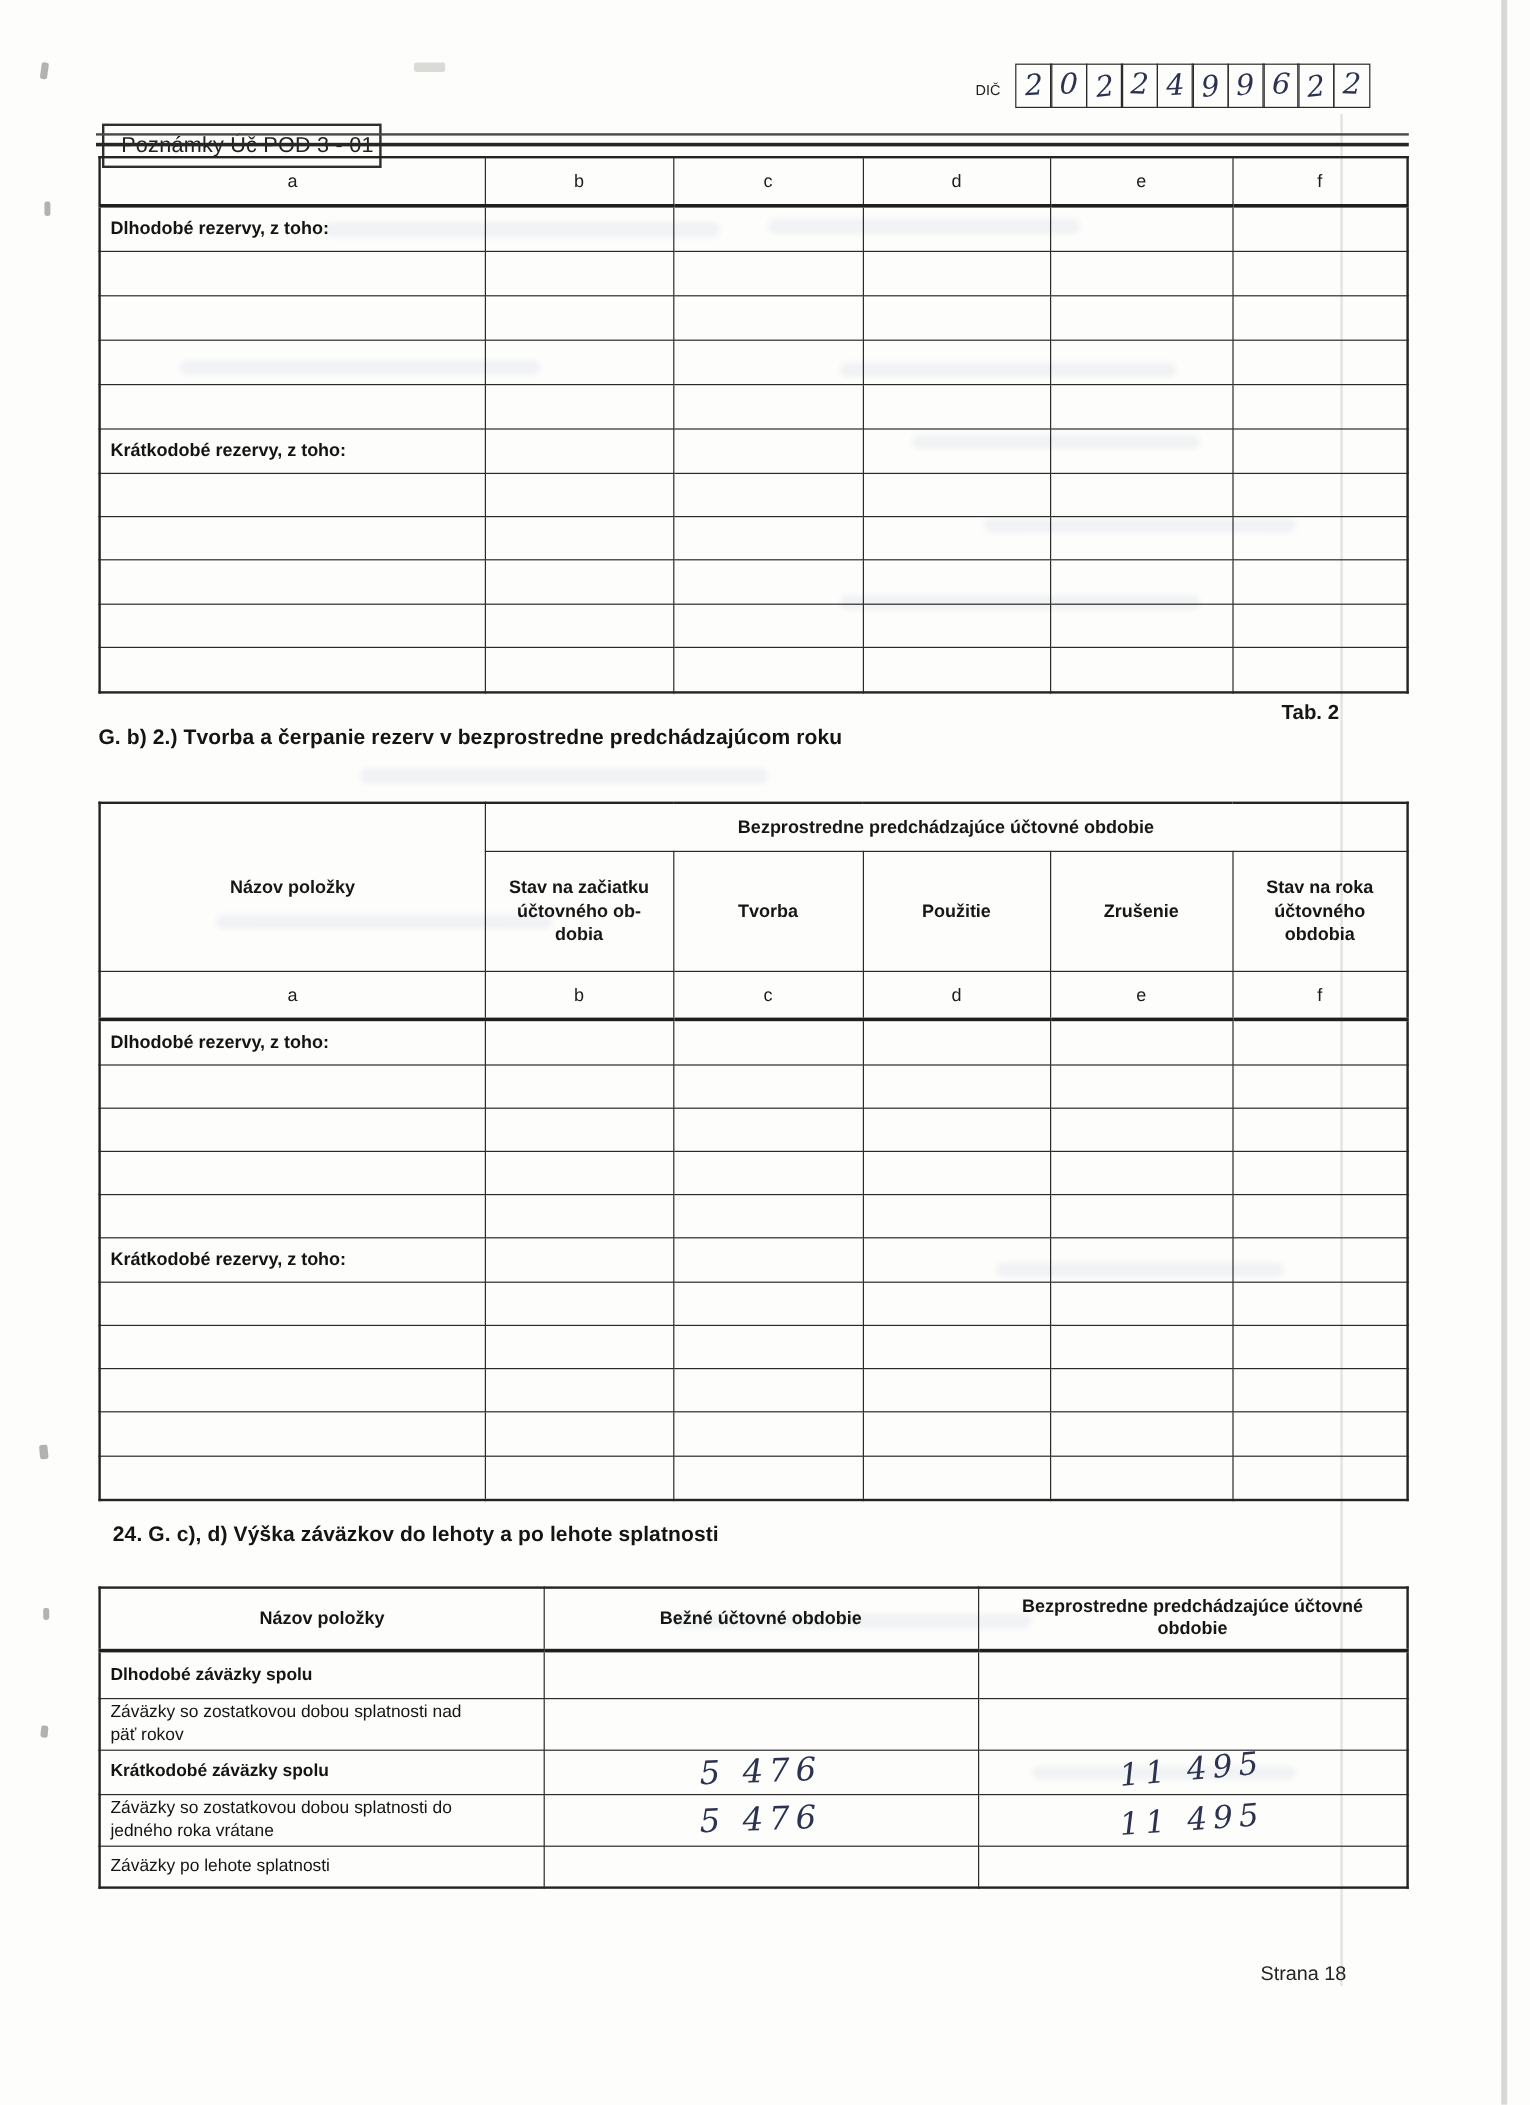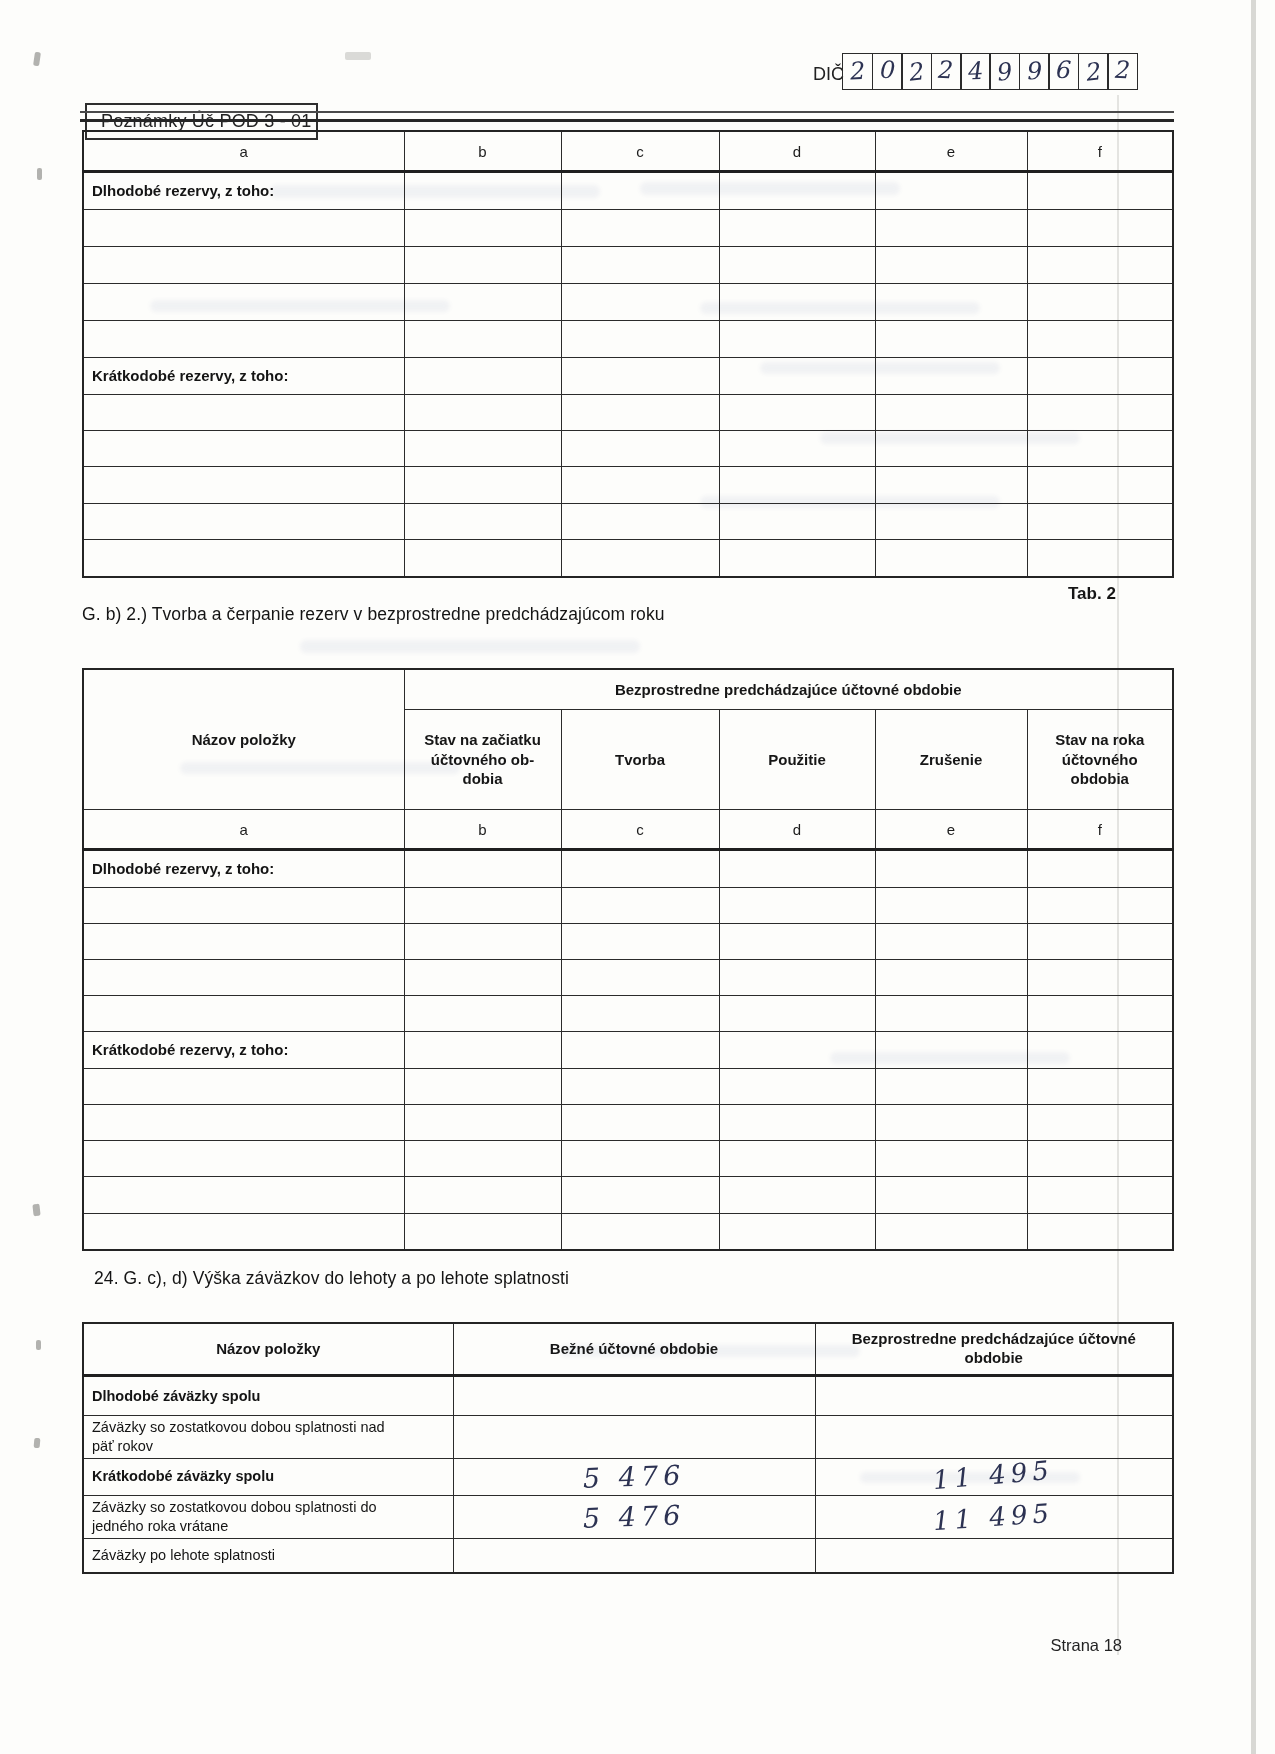--- a/index.html
+++ b/index.html
@@ -11,21 +11,21 @@
   .abs{position:absolute;}
 
   
   .form-id-box{
     left:85px;top:57px;width:233px;height:37px;
     border:2px solid #2e2e2e;display:flex;align-items:center;
     padding-left:14px;box-sizing:border-box;
     font-size:18px;letter-spacing:.2px;color:#222;margin-top:46px;
   }
   .dic-wrap{left:813px;top:53px;display:flex;align-items:center;}
-  .dic-label{font-size:18px;color:#222;margin-top:6px;}
+  .dic-label{font-size:12px;color:#222;margin-right:14px;margin-top:6px;}
   .dic-boxes{display:flex;}
   .dic-cell{
     width:31px;height:37px;border:1.6px solid #2b2b2b;margin-left:-1.6px;
     display:flex;align-items:center;justify-content:center;box-sizing:border-box;
     background:transparent;
   }
   .handwrite{
     font-family:"DejaVu Serif",serif;font-style:italic;color:#2c3252;
     display:inline-block;
   }
@@ -93,21 +93,21 @@
   #table3 tr.r3{height:42px;}
   #table3 tr.r4{height:37px;}
   #table3 tr.r5{height:43px;}
   #table3 tr.r6{height:35px;}
   .val-cell{text-align:center;}
   .val-cell .handwrite{font-size:27px;letter-spacing:5px;transform:rotate(-2deg);}
   tr.r4 .val-cell:last-child .handwrite{transform:rotate(-5deg) translateY(-2px);font-size:26px;}
   tr.r5 .val-cell:last-child .handwrite{transform:rotate(-4deg);font-size:26px;}
 
   
-  .sec-heading{font-weight:normal;font-size:17.5px;color:#141414;letter-spacing:.1px;}
+  .sec-heading{font-weight:bold;font-size:17.5px;color:#141414;letter-spacing:.1px;}
   #heading-g{left:82px;top:604px;}
   #tab2-label{left:1068px;top:584px;font-weight:bold;font-size:17px;}
   #heading-24{left:94px;top:1268px;}
   #page-num{left:962px;top:1636px;width:160px;text-align:right;font-size:16.5px;color:#242424;}
 </style>
 </head>
 <body>
 
 <div class="abs edge-band"></div>
 <div class="abs fold-line"></div>

